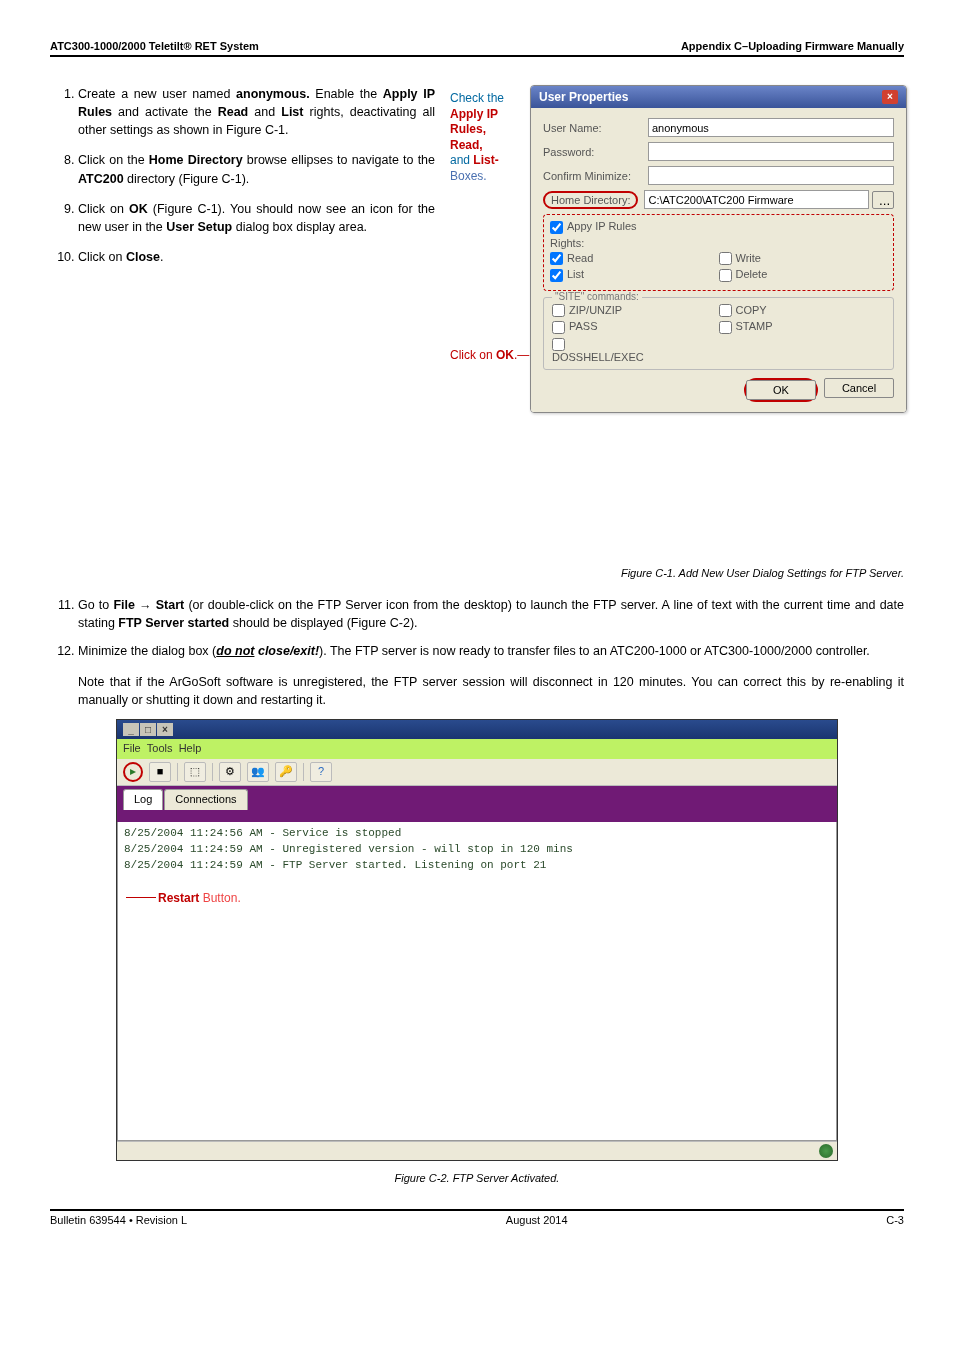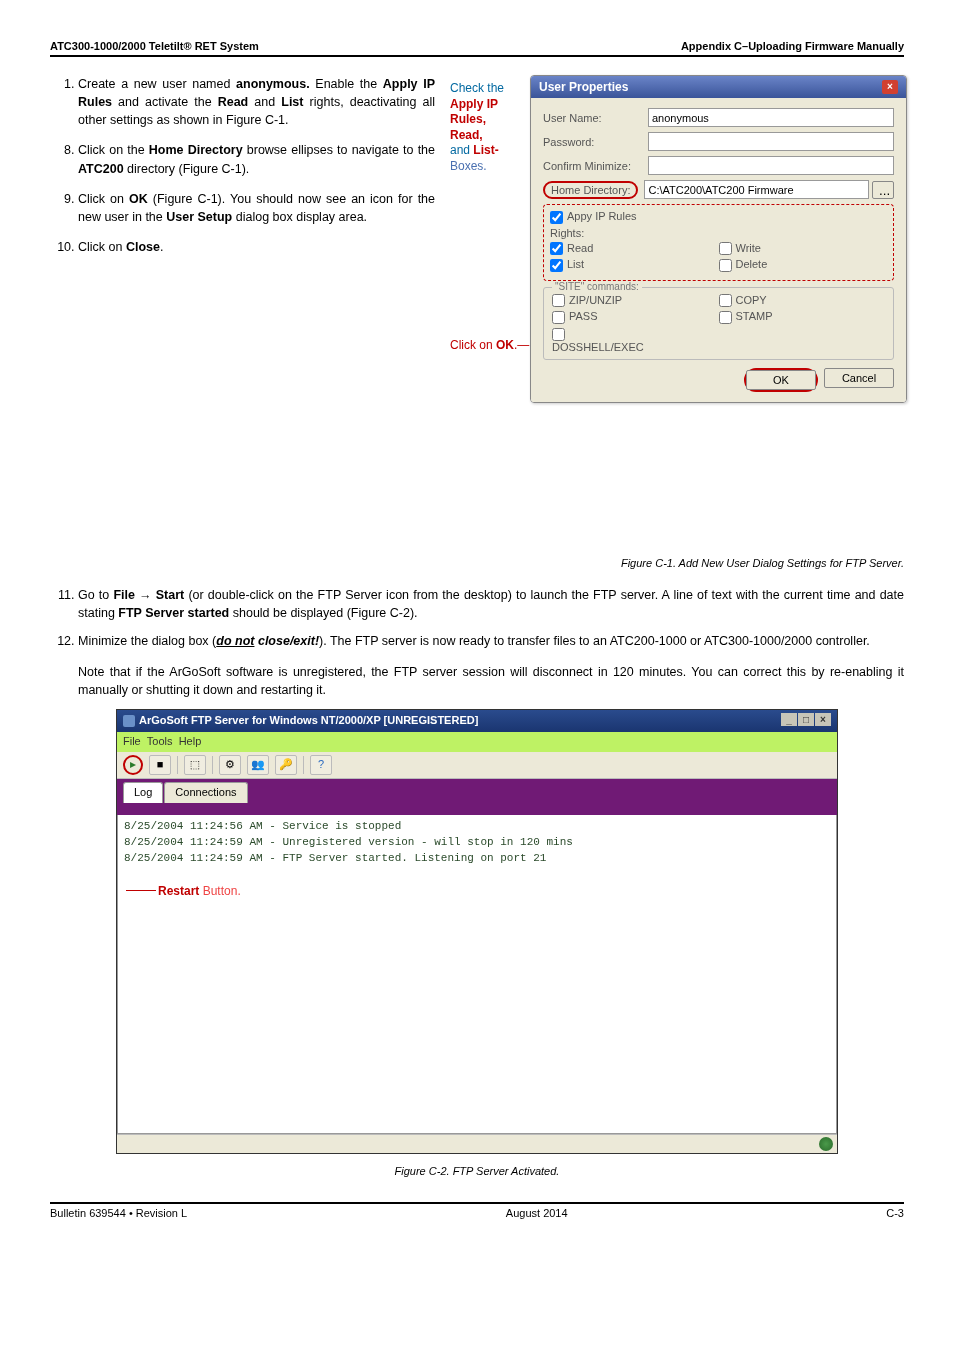--- a/index.html
+++ b/index.html
@@ -1,17 +1,17 @@
 <!DOCTYPE html>
 <html><head>
 <meta charset="utf-8">
 <style>
 body{margin:0;padding:0;font-family:Arial,Helvetica,sans-serif;background:#fff;width:954px}
 .page{padding:40px 50px;position:relative}
-.hdr{display:flex;justify-content:space-between;font-size:11px;font-weight:bold;border-bottom:2px solid #000;padding-bottom:3px;margin-bottom:18px}
+.hdr{display:flex;justify-content:space-between;font-size:11px;font-weight:bold;border-bottom:2px solid #000;padding-bottom:3px;margin-bottom:28px}
 .content{position:relative}
 .left-text{width:385px;font-size:12.5px;line-height:1.45}
 .left-text ol{padding-left:28px;margin:0}
 .left-text li{margin-bottom:12px;text-align:justify}
 .dialog{position:absolute;top:0;left:400px;width:455px}
 .labels{position:absolute;top:6px;left:0;width:78px;font-size:12px;line-height:1.3}
 .red{color:#c00000;font-weight:bold}
 .blue{color:#0369a1}
 .dlgwin{position:absolute;top:0;left:80px;width:375px;border:1px solid #888;border-radius:4px;overflow:hidden;box-shadow:1px 1px 3px rgba(0,0,0,.2)}
 .titlebar{background:linear-gradient(#6a84c8,#3a5499);color:#fff;font-size:12px;font-weight:bold;padding:4px 8px;display:flex;justify-content:space-between;align-items:center}
@@ -169,24 +169,20 @@
 <div class="lower">
 <div class="figcap">Figure C-1. Add New User Dialog Settings for FTP Server.</div>
 <ol start="11">
 <li><span>Go to </span><b>File</b><span> → </span><b>Start</b><span> (or double-click on the FTP Server icon from the desktop) to launch the FTP server. A line of text with the current time and date stating </span><b>FTP Server started</b><span> should be displayed (Figure C-2).</span></li>
 <li><span>Minimize the dialog box (</span><b><i><u>do not</u><span> close/exit!</span></i></b><span>). The FTP server is now ready to transfer files to an ATC200-1000 or ATC300-1000/2000 controller.</span></li>
 </ol>
 <p>Note that if the ArGoSoft software is unregistered, the FTP server session will disconnect in 120 minutes. You can correct this by re-enabling it manually or shutting it down and restarting it.</p>
 
 <div class="appwin">
 <div class="apptitle">
-          <span style="display:flex;align-items:center;gap:4px">
-            <span style="width:12px;height:12px;background:#6a90c8;border-radius:2px"></span>
-            <span>ArGoSoft FTP Server for Windows NT/2000/XP [UNREGISTERED]</span>
-          </span>
           <span class="winbtns">
             <span>_</span>
             <span>□</span>
             <span>×</span>
           </span>
         </div>
 <div class="menubar"><span>File</span>&nbsp;&nbsp;<span>Tools</span>&nbsp;&nbsp;<span>Help</span></div>
 <div class="toolbar">
 <span class="restart">▸</span>
 <span class="tbtn">■</span>

